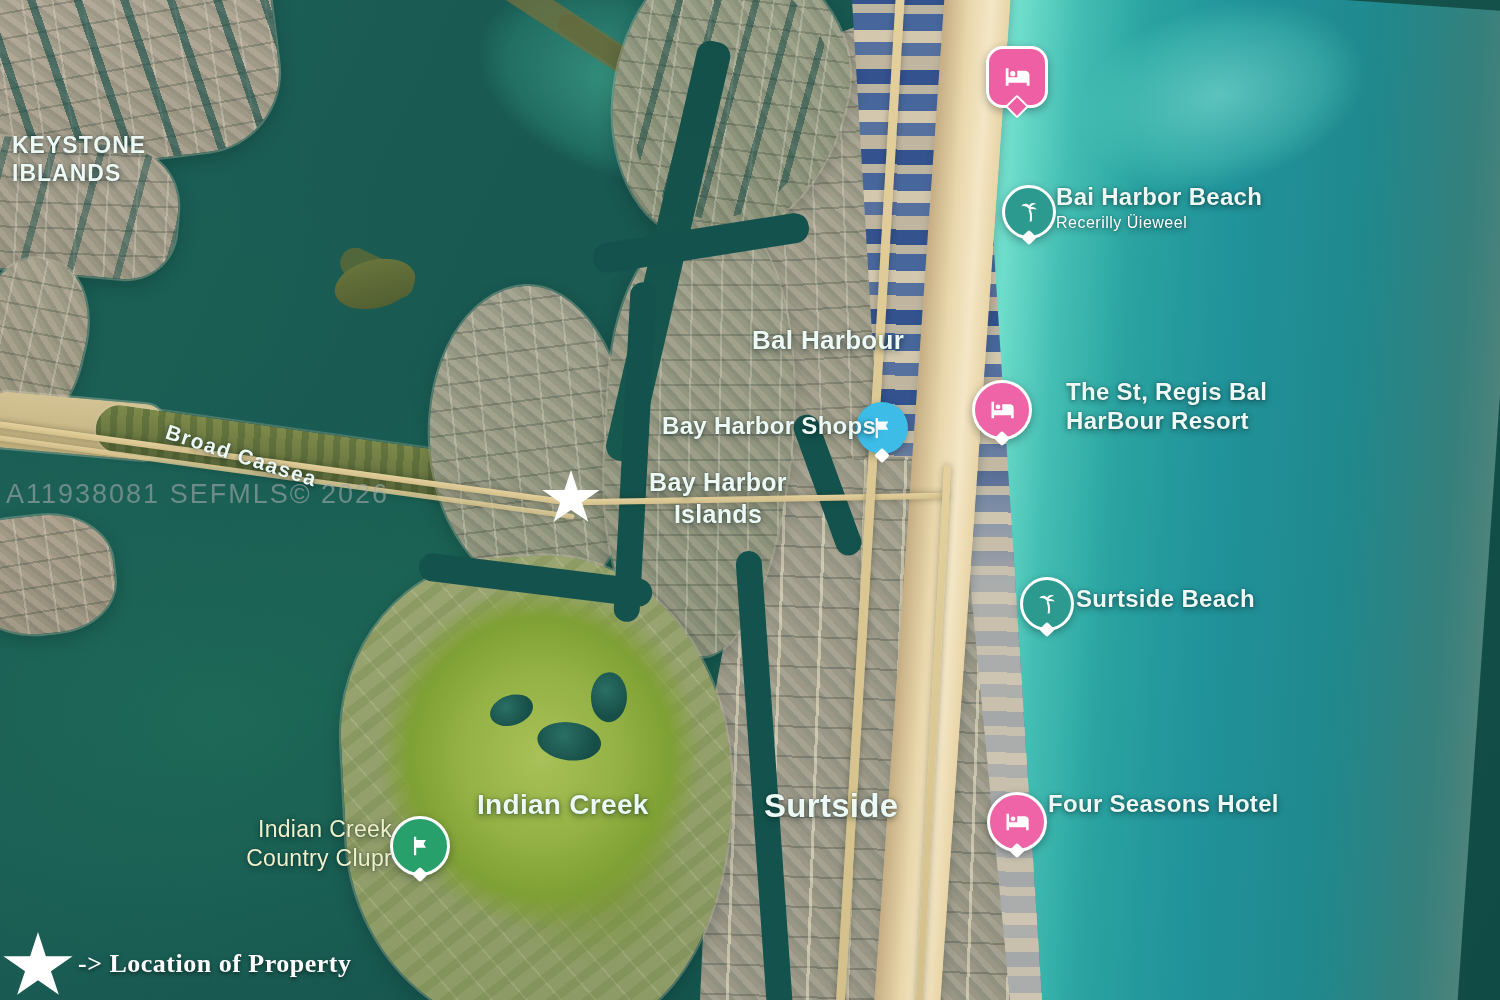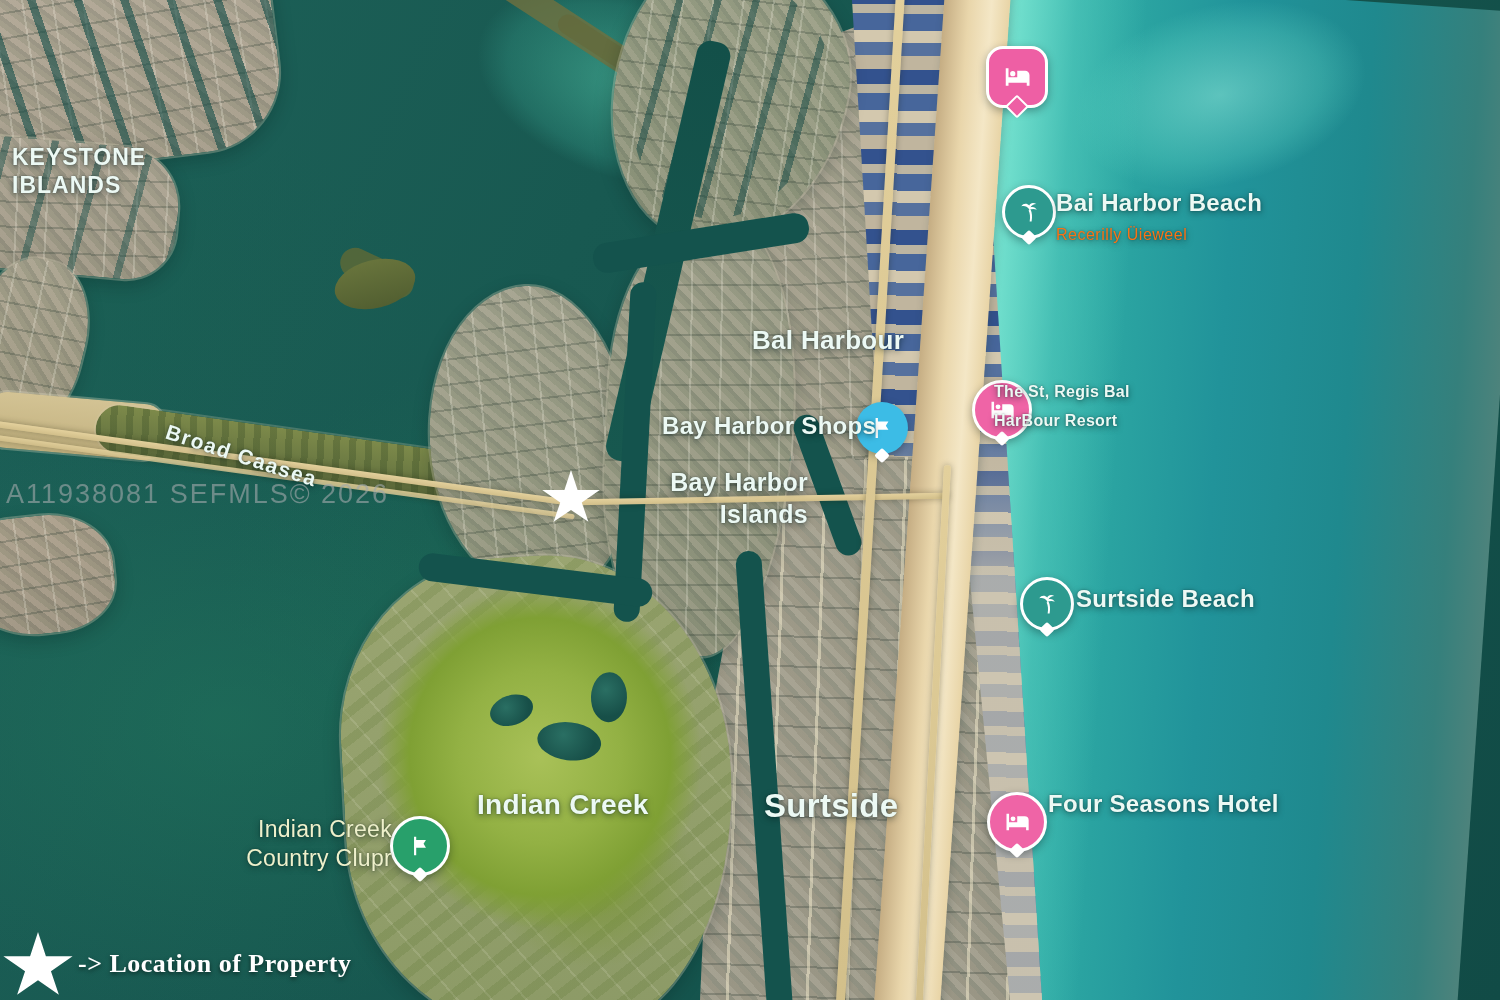--- a/index.html
+++ b/index.html
@@ -104,32 +104,32 @@
   #pin-bhbeach{left:1002px;top:185px;width:48px;height:48px;border-radius:50%;background:#2d9a8f;border:3px solid #fff;}
   #pin-shops{left:856px;top:402px;width:52px;height:52px;border-radius:50%;background:#3cbce6;}
   #pin-stregis{left:972px;top:380px;width:54px;height:54px;border-radius:50%;background:#ef64a6;border:3px solid #fff;}
   #pin-surtbeach{left:1020px;top:577px;width:48px;height:48px;border-radius:50%;background:#2d9a8f;border:3px solid #fff;}
   #pin-fourseasons{left:987px;top:792px;width:54px;height:54px;border-radius:50%;background:#ef64a6;border:3px solid #fff;}
   #pin-golf{left:390px;top:816px;width:54px;height:54px;border-radius:50%;background:#28a06b;border:3px solid #fff;}
 
   
   .map-label{position:absolute;color:#ecf9f4;font-weight:600;letter-spacing:.3px;white-space:nowrap;z-index:8;
     text-shadow:0 2px 6px rgba(0,25,28,.55), 0 0 2px rgba(0,25,28,.4);}
-  #lbl-keystone{left:12px;top:131px;font-size:23px;font-weight:700;letter-spacing:1px;line-height:28px;margin-top:12px;}
+  #lbl-keystone{left:12px;top:131px;font-size:23px;font-weight:700;letter-spacing:1px;line-height:28px;}
   #lbl-broad{left:170px;top:420px;font-size:21px;transform:rotate(18deg);transform-origin:left top;letter-spacing:1.5px;}
   #lbl-balharbour{left:752px;top:325px;font-size:26px;text-align:center;}
   #lbl-shops{left:662px;top:412px;font-size:24px;}
-  #lbl-bhi{left:628px;top:466px;width:180px;text-align:right;font-size:25px;line-height:32px;}
+  #lbl-bhi{left:628px;top:466px;width:180px;text-align:center;font-size:25px;line-height:32px;}
   #lbl-surtside{left:764px;top:757px;font-size:33px;margin-top:30px;}
   #lbl-indiancreek{left:477px;top:789px;font-size:28px;}
   #lbl-icc{left:240px;top:815px;width:152px;text-align:right;font-size:23px;font-weight:400;color:#eef0cb;line-height:29px;}
   #lbl-ritz{left:1046px;top:51px;font-size:24px;line-height:28px;}
-  #lbl-bhbeach{left:1056px;top:189px;font-size:24px;}
-  #lbl-bhbeach .sub{font-size:16px;font-weight:400;color:#f97316;letter-spacing:.5px;margin-top:9px;}
-  #lbl-stregis{left:994px;top:377px;font-size:16px;line-height:29px;}
+  #lbl-bhbeach{left:1056px;top:183px;font-size:24px;}
+  #lbl-bhbeach .sub{font-size:16px;font-weight:400;color:#ffffff;letter-spacing:.5px;margin-top:3px;}
+  #lbl-stregis{left:1066px;top:377px;font-size:24px;line-height:29px;}
   #lbl-surtbeach{left:1076px;top:585px;font-size:24px;}
   #lbl-fourseasons{left:1048px;top:790px;font-size:24px;line-height:28px;}
   #watermark{left:6px;top:479px;font-size:27px;font-weight:400;color:rgba(160,168,170,.62);letter-spacing:2px;text-shadow:none;z-index:9;}
   #legend-text{left:78px;top:949px;font-family:"Liberation Serif",serif;font-size:26px;font-weight:700;color:#fff;
     text-shadow:0 2px 4px rgba(0,0,0,.55);letter-spacing:.5px;}
   .glyph{display:flex;align-items:center;justify-content:center;}
 </style>
 </head>
 <body>
 

